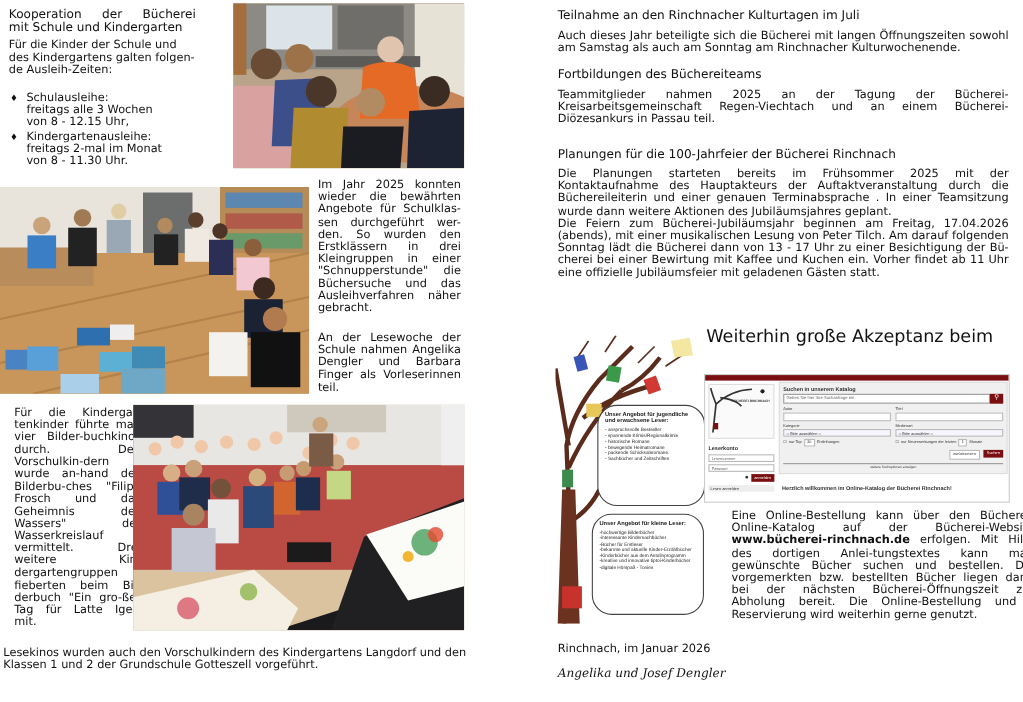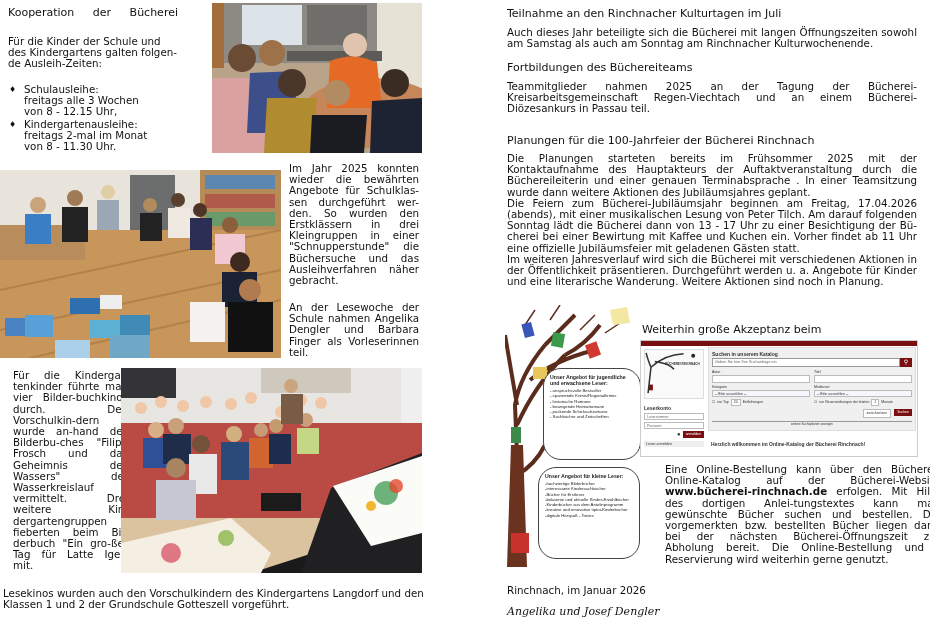--- a/index.html
+++ b/index.html
@@ -36,20 +36,21 @@
 .tree{position:absolute;left:505px;top:305px;width:135px;height:262px}
 .bubble{position:absolute;border:1px solid #444;border-radius:18px;background:#fff;font-family:"Liberation Sans",sans-serif;font-size:4.3px;line-height:5.3px;padding:5px 6px;color:#222}
 .bubble .t{font-weight:bold;font-size:5.2px;line-height:6px;margin-bottom:2px}
 .sig{font-family:"DejaVu Serif",serif;font-style:italic;font-size:11px}
 </style>
 </head>
 <body>
 
 <div class="abs h j" style="left:8px;top:7px;width:170px;">
   <div style="text-align:justify;text-align-last:justify;">Kooperation der Bücherei</div>
+  <div>mit Schule und Kindergarten</div>
 </div>
 <p class="abs" style="left:8px;top:36px;width:170px;">Für die Kinder der Schule und des Kindergartens galten folgen-de Ausleih-Zeiten:</p>
 
 <ul class="abs b" style="left:8px;top:84px;width:200px;">
   <li>
     <div class="bold">Schulausleihe:</div>
     <div class="bold">freitags alle 3 Wochen</div>
     <div>von 8 - 12.15 Uhr,</div>
   </li>
   <li>
@@ -187,21 +188,20 @@
 <div class="abs h" style="left:507px;top:8px;">Teilnahme an den Rinchnacher Kulturtagen im Juli</div>
 <p class="abs j" style="left:507px;top:27px;width:410px;">Auch dieses Jahr beteiligte sich die Bücherei mit langen Öffnungszeiten sowohl am Samstag als auch am Sonntag am Rinchnacher Kulturwochenende.</p>
 
 <div class="abs h" style="left:507px;top:62px;">Fortbildungen des Büchereiteams</div>
 <p class="abs j" style="left:507px;top:81px;width:410px;">Teammitglieder nahmen 2025 an der Tagung der Bücherei-Kreisarbeitsgemeinschaft Regen-Viechtach und an einem Bücherei-Diözesankurs in Passau teil.</p>
 
 <div class="abs h" style="left:507px;top:135px;">Planungen für die 100-Jahrfeier der Bücherei Rinchnach</div>
 <div class="abs j" style="left:507px;top:153px;width:410px;">
   <p>Die Planungen starteten bereits im Frühsommer 2025 mit der Kontaktaufnahme des Hauptakteurs der Auftaktveranstaltung durch die Büchereileiterin und einer genauen Terminabsprache . In einer Teamsitzung wurde dann weitere Aktionen des Jubiläumsjahres geplant.</p>
   <p>Die Feiern zum Bücherei-Jubiläumsjahr beginnen am Freitag, 17.04.2026 (abends), mit einer musikalischen Lesung von Peter Tilch. Am darauf folgenden Sonntag lädt die Bücherei dann von 13 - 17 Uhr zu einer Besichtigung der Bü-cherei bei einer Bewirtung mit Kaffee und Kuchen ein. Vorher findet ab 11 Uhr eine offizielle Jubiläumsfeier mit geladenen Gästen statt.</p>
-  <p>Im weiteren Jahresverlauf wird sich die Bücherei mit verschiedenen Aktionen in der Öffentlichkeit präsentieren. Durchgeführt werden u. a. Angebote für Kinder und eine literarische Wanderung. Weitere Aktionen sind noch in Planung.</p>
 </div>
 
 <div class="tree">
   <svg viewBox="0 0 135 262" width="135" height="262" style="position:absolute;left:0;top:0">
     <path d="M8 262 L12 150 L10 100 Q15 70 40 40 M12 120 Q30 80 60 50 M12 100 Q5 60 0 30 M40 40 Q55 25 70 10 M60 50 Q80 40 95 20 M25 75 Q50 55 90 45 M12 170 Q30 160 40 140" stroke="#5b2c1c" stroke-width="4" fill="none"></path>
     <path d="M2 262 L6 140 L18 140 L22 262 Z" fill="#6b3220"></path>
     <path d="M20 20 L30 5 M45 15 L55 0 M75 25 L90 10 M100 28 L115 18" stroke="#5b2c1c" stroke-width="1.5"></path>
     <rect x="18" y="18" width="10" height="14" fill="#3a55b8" transform="rotate(-15 23 25)"></rect>
     <rect x="47" y="28" width="12" height="14" fill="#3b9a4a" transform="rotate(10 53 35)"></rect>
     <rect x="82" y="38" width="12" height="14" fill="#d13a32" transform="rotate(-20 88 45)"></rect>
@@ -224,21 +224,21 @@
     <div>-hochwertige Bilderbücher</div>
     <div>-interessante Kindersachbücher</div>
     <div>-Bücher für Erstleser</div>
     <div>-bekannte und aktuelle Kinder-Erzählbücher</div>
     <div>-Kinderbücher aus dem Antolinprogramm</div>
     <div>-kreative und innovative tiptoi-Kinderbücher</div>
     <div>-digitale Hörspaß - Tonies</div>
   </div>
 </div>
 
-<div class="abs h" style="left:642px;top:324px;font-size:11px;line-height:12.5px;">
+<div class="abs h" style="left:642px;top:300px;font-size:16px;line-height:12.5px;">
   <div>Weiterhin große Akzeptanz beim</div>
 </div>
 
 <div class="cat">
   <div class="top"></div>
   <div class="side">
     <div class="logo">
       <svg viewBox="0 0 60 50" width="58" height="48" style="position:absolute;left:0;top:0">
         <path d="M3 45 L6 18 Q20 5 40 4 M6 18 Q2 8 1 3 M10 12 Q25 14 30 20" stroke="#333" stroke-width="1.6" fill="none"></path>
         <rect x="4" y="36" width="4" height="6" fill="#7a0f12"></rect>

